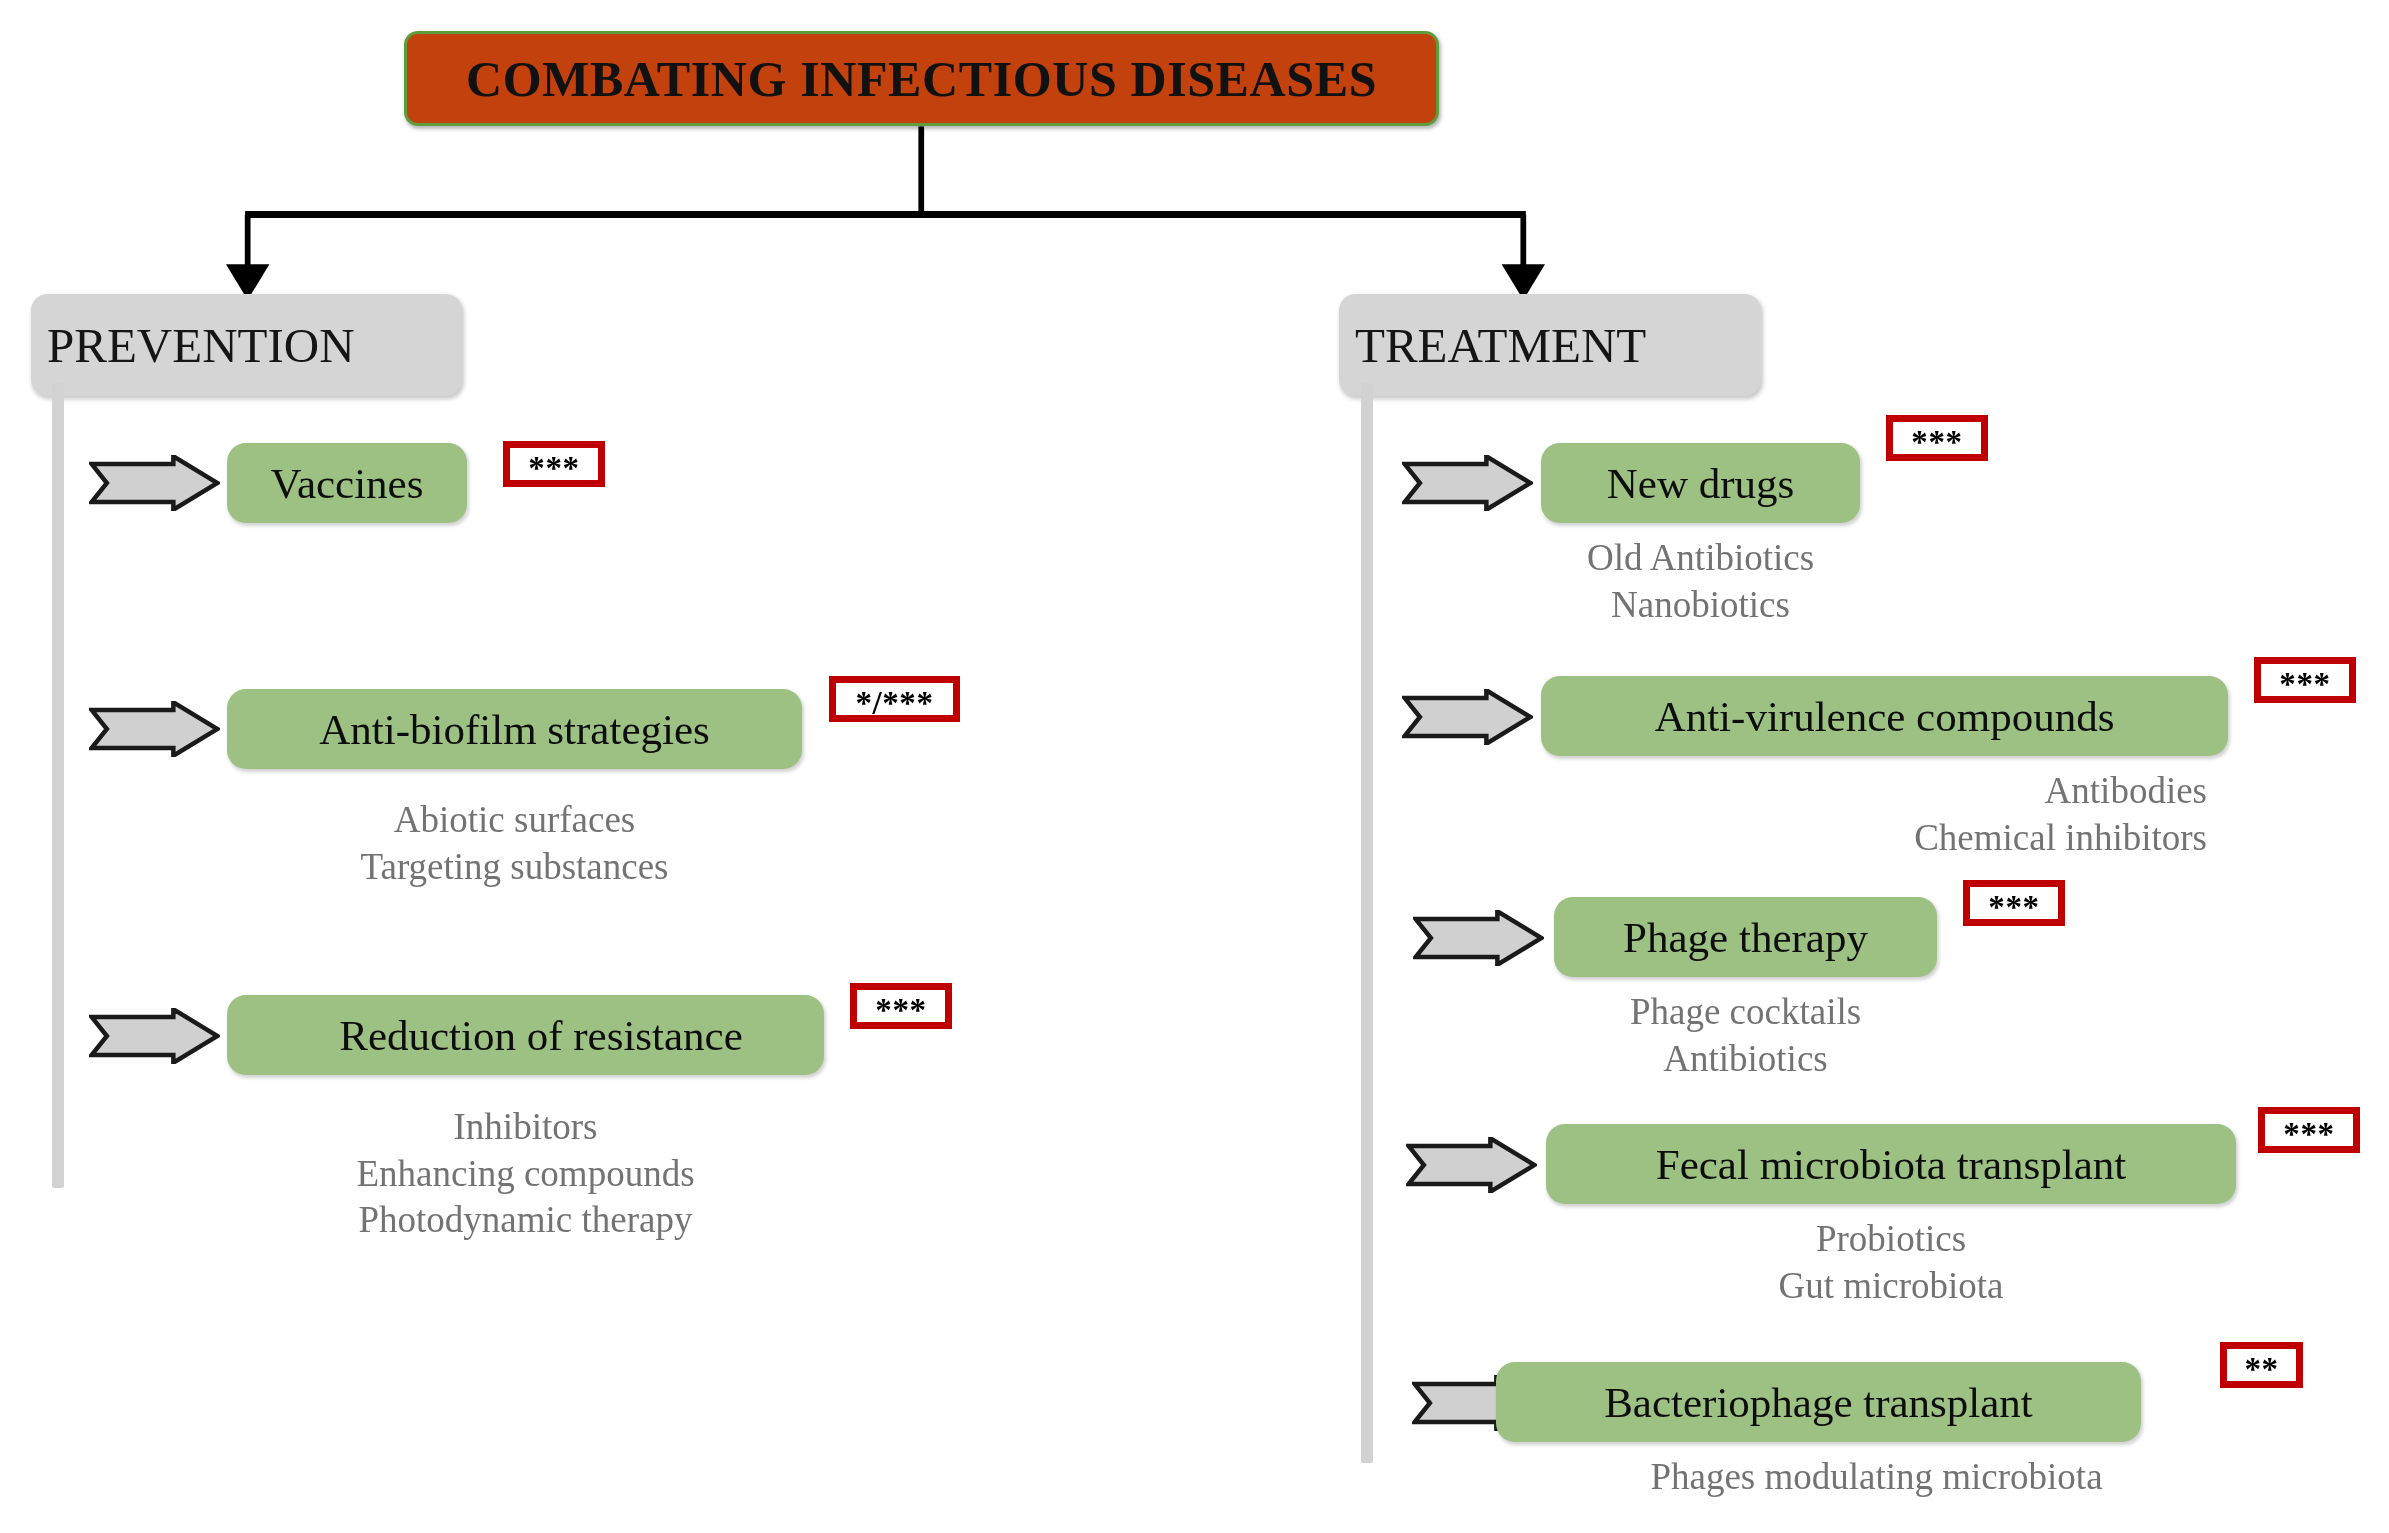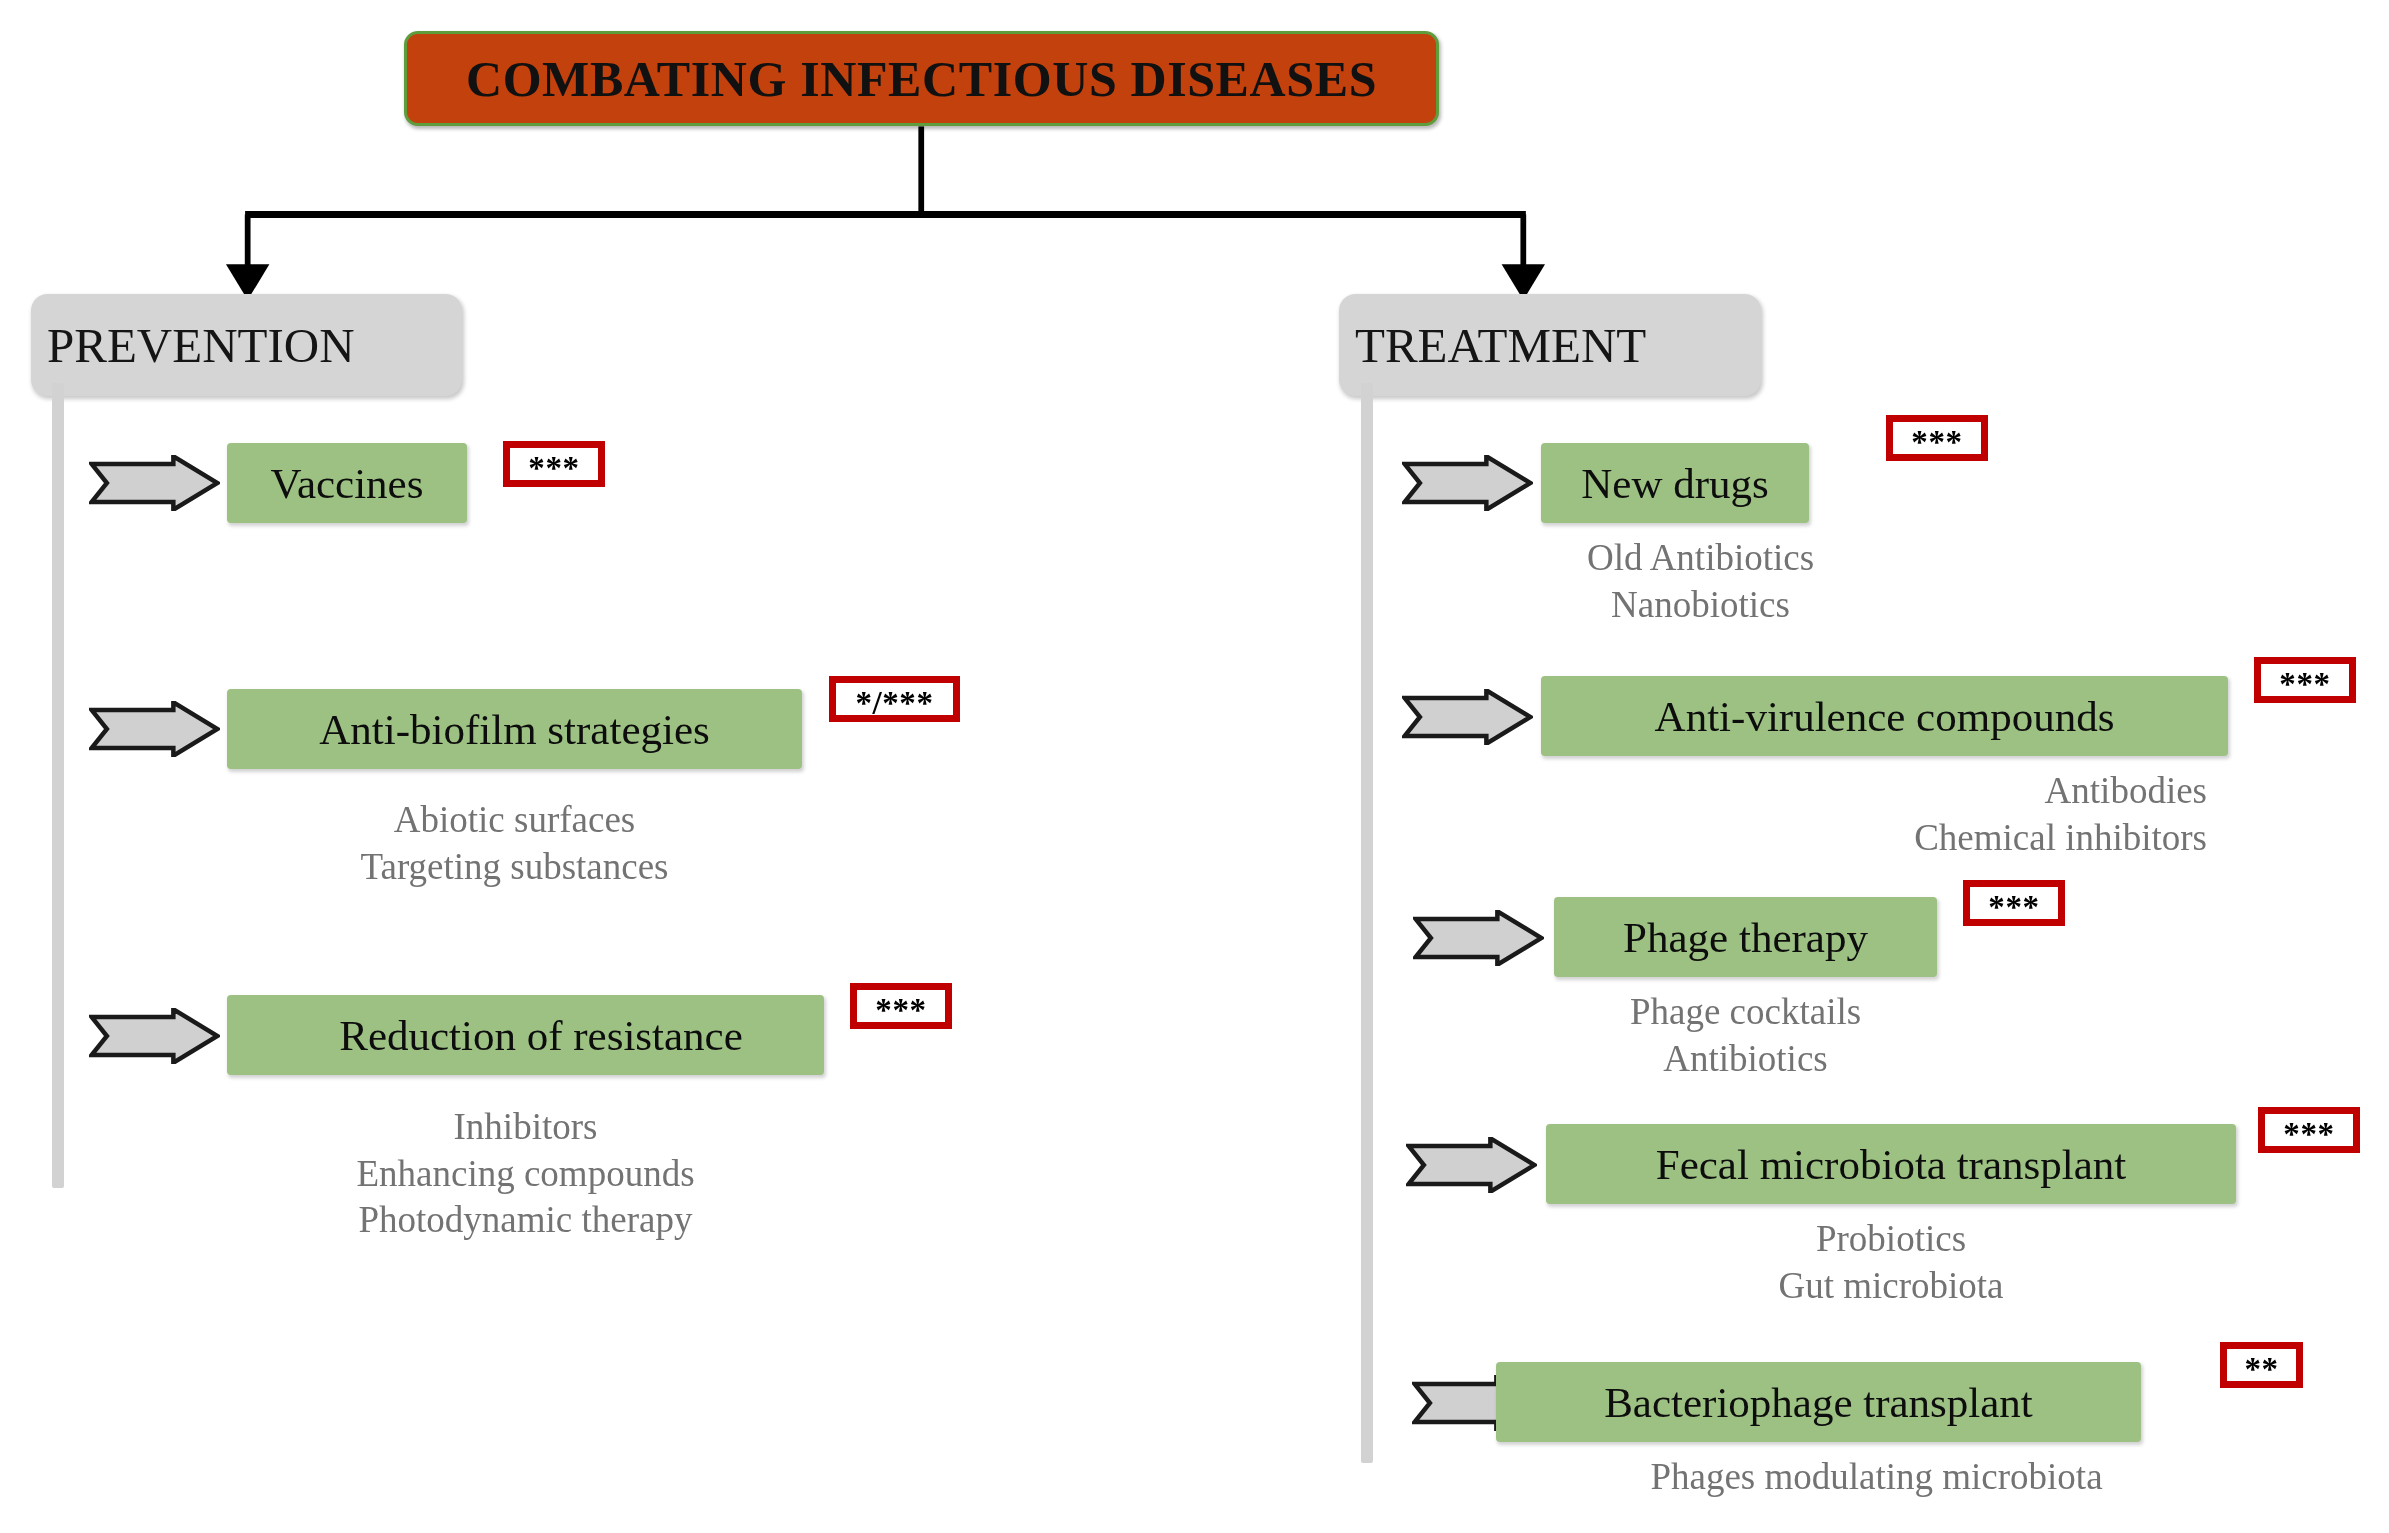--- a/index.html
+++ b/index.html
@@ -81,21 +81,21 @@
     position: absolute;
     width: 131px;
     height: 56px;
   }
   .block-arrow svg { display: block; width: 100%; height: 100%; }
 
   
   .green-box {
     position: absolute;
     background: #9CC183;
-    border-radius: 4px;
+    border-radius: 19px;
     box-sizing: border-box;
     display: flex;
     align-items: center;
     justify-content: center;
     box-shadow: 1.9px 2.6px 3.8px rgba(0,0,0,0.18);
   }
   .green-box .gb-text {
     font-size: 43px;
     color: #0D0D0D;
     white-space: nowrap;
@@ -212,21 +212,21 @@
   <div class="branch-head" style="left:1339px; top:294px; width:422px;">
     <span class="head-text">TREATMENT</span>
   </div>
   <div class="spine" style="left:1361px; top:383px; height:1080px;"></div>
 
   <div class="block-arrow" style="left:1402px; top:455px;">
     <svg viewBox="0 0 205 88" xmlns="http://www.w3.org/2000/svg" preserveAspectRatio="none">
       <polygon points="4,14 132,14 132,2 201,44 132,86 132,74 4,74 28,44" fill="#D0D0D0" stroke="#1A1A1A" stroke-width="7" stroke-linejoin="miter"></polygon>
     </svg>
   </div>
-  <div class="green-box" style="left:1541px; top:443px; width:268px; height:80px;">
+  <div class="green-box" style="left:1541px; top:443px; width:319px; height:80px;">
     <span class="gb-text">New drugs</span>
   </div>
   <div class="badge" style="left:1886px; top:415px; width:102px;">
     <span class="badge-text">***</span>
   </div>
   <div class="subitems" style="left:1541px; top:535px; width:319px;">
     <span class="sub-line">Old Antibiotics</span>
     <span class="sub-line">Nanobiotics</span>
   </div>
 

